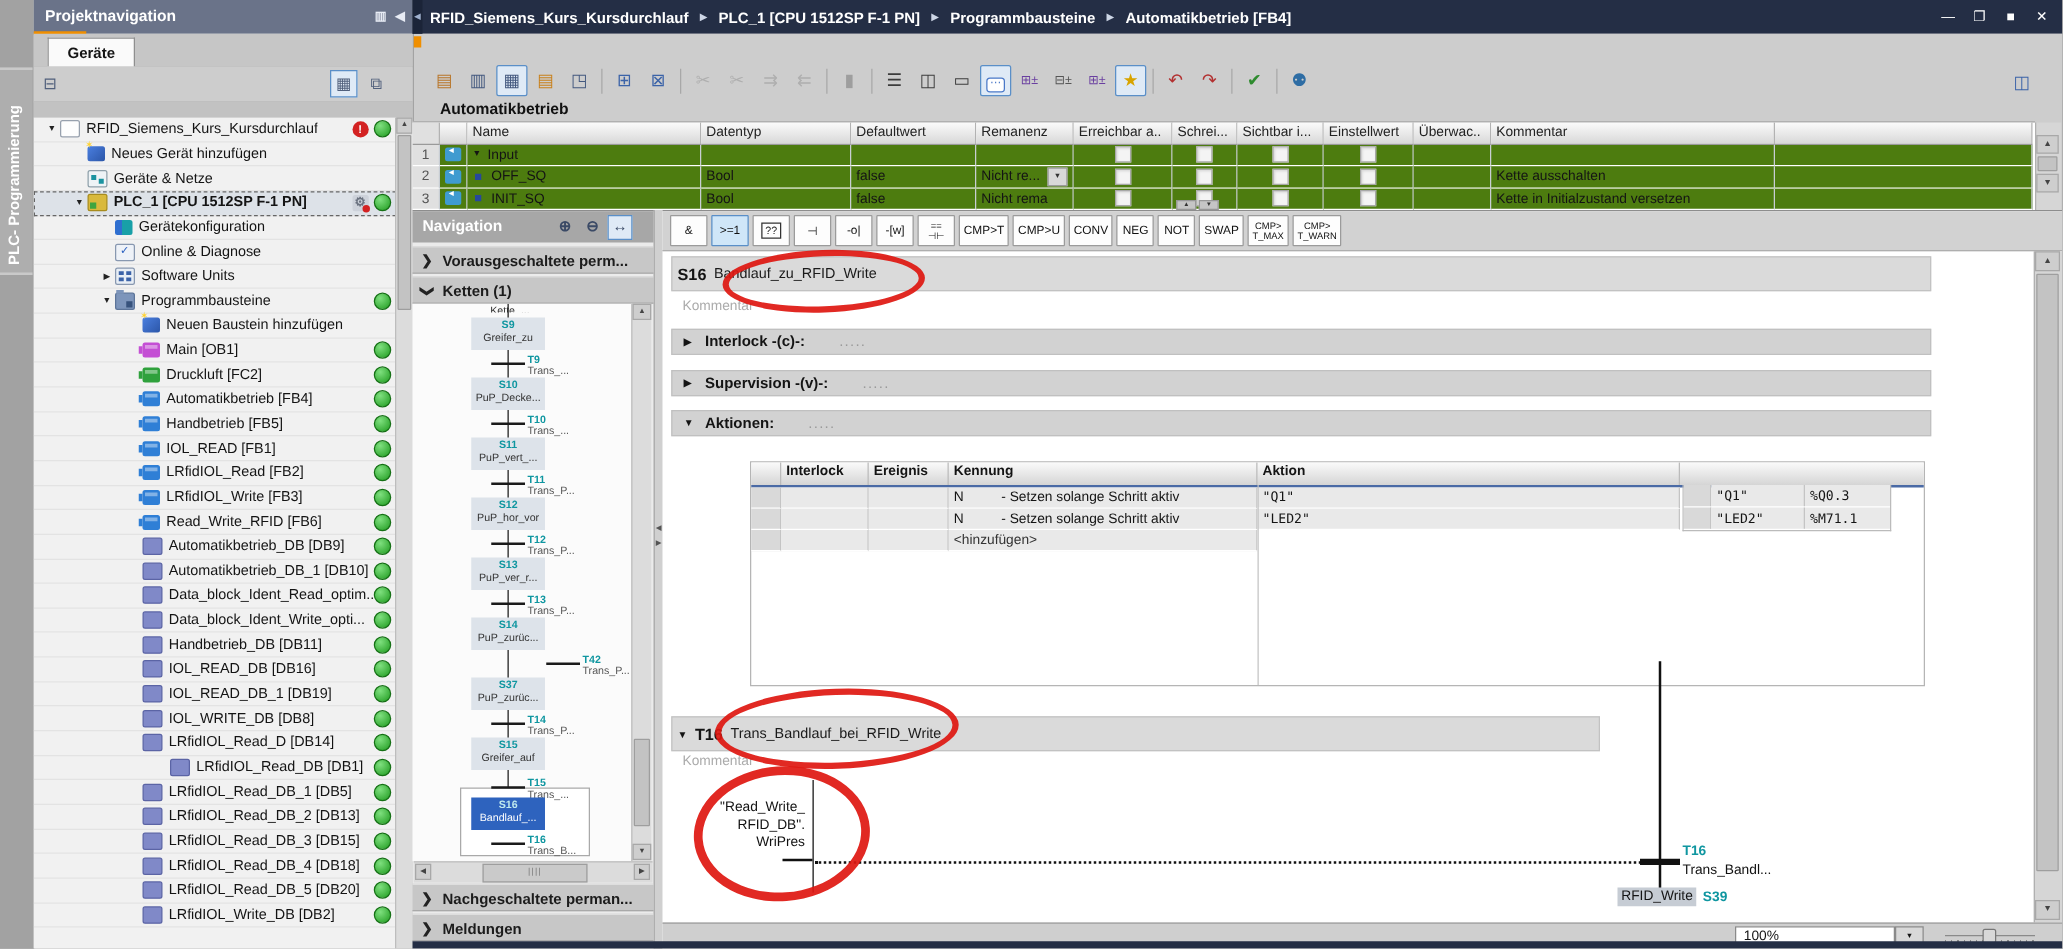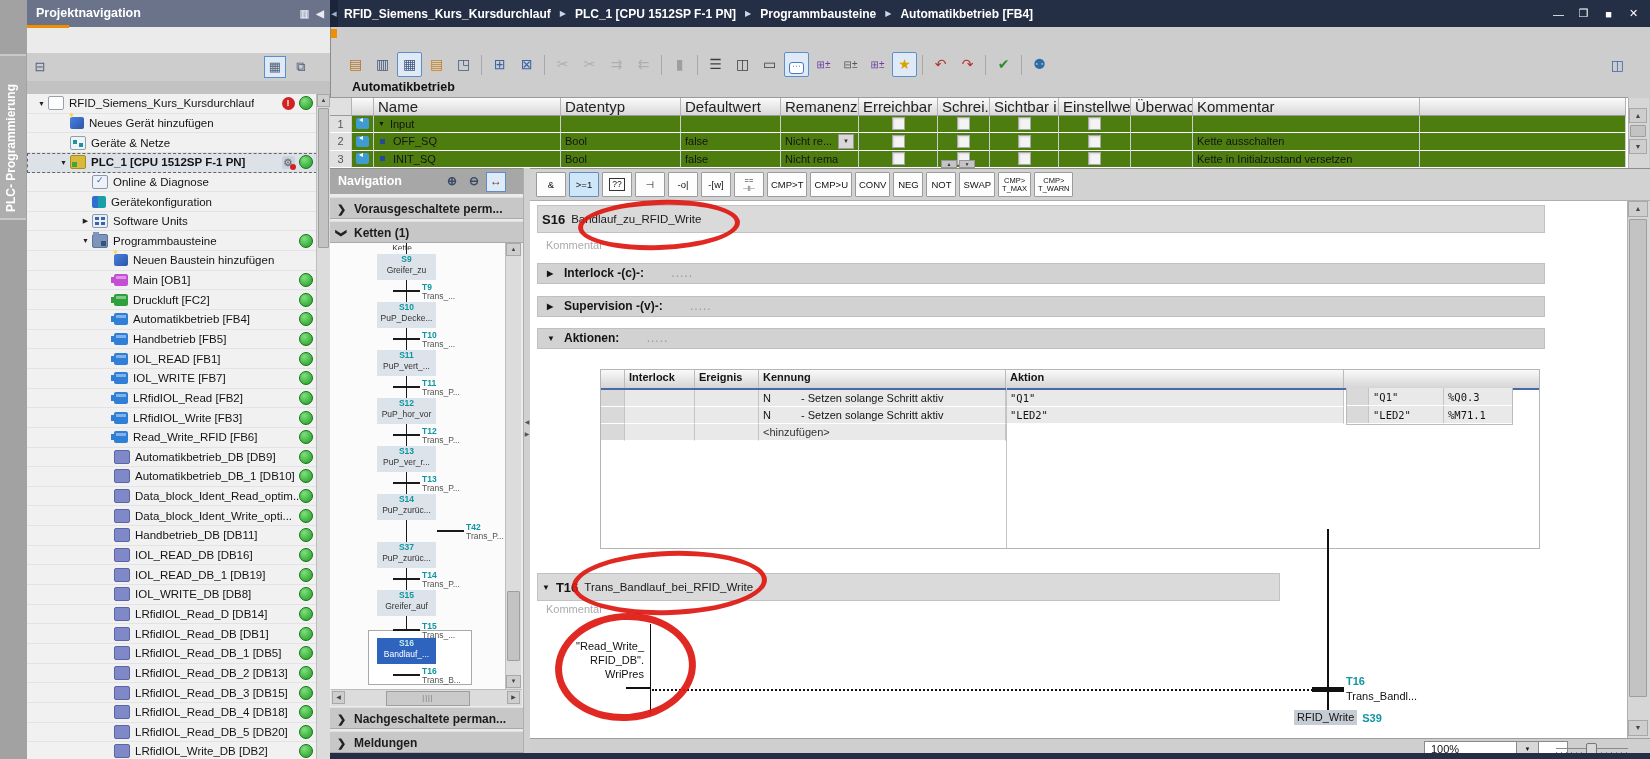--- a/index.html
+++ b/index.html
@@ -95,21 +95,21 @@
           font-size:9px;color:#4a78c8;background:#fff;}
   #tb-right{position:absolute;right:24px;top:27px;}
   #block-title{left:352px;top:80px;font-weight:bold;font-size:12.5px;color:#111;}
 
   
   #vartable{left:330px;top:97px;width:1298px;height:71px;background:#fff;overflow:hidden;border-top:1px solid #9a9a9a;}
   .vrow{display:flex;height:17.5px;}
   .vcell{box-sizing:border-box;border-right:1px solid #c8cdd4;border-bottom:1px solid #fff;
          padding:0 4px;overflow:hidden;white-space:nowrap;font-size:11px;display:flex;align-items:center;background:#4d7c0f;}
   .vhead .vcell{background:linear-gradient(#fbfbfb,#d8d8d8);border-right:1px solid #b2b2b2;border-bottom:1px solid #9a9a9a;
-                font-size:15px;color:#222;}
+                font-size:11px;color:#222;}
   .vnum{justify-content:center;background:#e0e0e0 !important;color:#555;}
   .cb{width:11px;height:11px;background:#f4f4f4;border:1px solid #a8a8a8;margin:0 auto;box-shadow:inset 1px 1px 2px rgba(0,0,0,.12);}
   .vico{width:16px;height:11px;border-radius:2px;background:#3f9bd0;margin:0 auto;position:relative;}
   .vico::after{content:"◂";position:absolute;left:3px;top:-3px;color:#fff;font-size:8px;}
   .bullet{width:5px;height:5px;background:#27489c;margin-right:8px;margin-left:2px;flex:none;}
   .vexp{font-size:7px;margin-right:5px;}
   .rem-dd{margin-left:auto;width:14px;height:13px;background:#d8d8d8;border:1px solid #9a9a9a;font-size:6px;
           text-align:center;line-height:12px;color:#333;}
   #vt-scroll{left:1628px;top:98px;width:20px;height:70px;background:#d6d6d6;border-left:1px solid #b0b0b0;}
   #vt-scroll .sc-btn{width:18px;height:15px;line-height:13px;font-size:7px;}
@@ -195,22 +195,22 @@
   #lad-t16{position:absolute;left:816px;top:506px;font-size:11px;}
   #lad-t16name{position:absolute;left:816px;top:521px;font-size:11px;color:#111;}
   #lad-target{position:absolute;left:764px;top:541px;font-size:11px;display:flex;align-items:center;}
   #lad-target .tstep{background:#c6ccd4;padding:0 3px;line-height:15px;}
   #lad-target .tsid{margin-left:5px;}
   #ed-scroll{position:absolute;right:0;top:32px;width:22px;height:537px;background:#d6d6d6;border-left:1px solid #b0b0b0;}
   #ed-scroll .sc-btn{width:20px;height:16px;line-height:14px;font-size:7px;}
 
   
   #ed-status{position:absolute;left:0;top:569px;width:100%;height:20px;background:#cfcfcf;border-top:1px solid #9e9e9e;}
-  #zoom-combo{position:absolute;left:858px;top:2px;width:144px;height:15px;background:#fff;border:1px solid #8a8a8a;
-              font-size:11px;line-height:15px;padding-left:6px;box-sizing:border-box;margin-left:36px;}
+  #zoom-combo{position:absolute;left:858px;top:2px;width:128px;height:15px;background:#fff;border:1px solid #8a8a8a;
+              font-size:11px;line-height:15px;padding-left:6px;box-sizing:border-box;}
   #zoom-dd{position:absolute;left:986px;top:2px;width:23px;height:17px;background:#d8d8d8;border:1px solid #8a8a8a;
            box-sizing:border-box;font-size:6px;text-align:center;line-height:15px;}
   #zoom-slider{position:absolute;left:1026px;top:9px;width:72px;height:1px;background:#8a8a8a;}
   #zoom-ticks{position:absolute;left:1026px;top:13px;width:72px;height:3px;
               background:repeating-linear-gradient(90deg,#888 0 1px,transparent 1px 5px);}
   #zoom-thumb{position:absolute;left:1056px;top:4px;width:9px;height:10px;background:#d8d8d8;border:1px solid #777;border-radius:2px;}
 
   #bottom-edge{left:330px;top:753px;width:1320px;height:6px;background:#242e45;}
 
   
@@ -226,20 +226,23 @@
       <div id="strip-label">PLC- Programmierung</div>
     </div>
   </div>
 
   <div class="abs" id="pnav">
     <div id="pnav-header">
       <span>Projektnavigation</span>
       <span class="hicons" id="pnav-hicons"><span>▥</span><span>◀</span></span>
     </div>
     <div id="pnav-accent"></div>
+    <div id="pnav-tabs">
+      <div id="geraete-tab">Geräte</div>
+    </div>
     <div id="pnav-toolbar">
       <span id="pnav-tb-left"><span class="mini-btn">⊟</span></span>
       <span class="right" id="pnav-tb-right"><span class="mini-btn act">▦</span><span class="mini-btn">⧉</span></span>
     </div>
     <div id="pnav-spacer"></div>
     <div id="tree">
         <div class="tree-row" style="padding-left: 8px;">
           <span class="texp">▼</span>
           <span class="ticon i-project"></span>
           <span class="tlabel">RFID_Siemens_Kurs_Kursdurchlauf</span>
@@ -278,31 +281,31 @@
             <span class="slot">
               <span class="st-wrench">⚙</span>
             </span>
             <span class="slot">
               <span class="st-ok"></span>
             </span>
           </span>
         </div>
         <div class="tree-row" style="padding-left: 52px;">
           <span class="texp"></span>
+          <span class="ticon i-devconf"></span>
+          <span class="tlabel">Gerätekonfiguration</span>
+          <span class="stat">
+            <span class="slot"></span>
+            <span class="slot"></span>
+          </span>
+        </div>
+        <div class="tree-row" style="padding-left: 52px;">
+          <span class="texp"></span>
           <span class="ticon i-online"></span>
           <span class="tlabel">Online &amp; Diagnose</span>
-          <span class="stat">
-            <span class="slot"></span>
-            <span class="slot"></span>
-          </span>
-        </div>
-        <div class="tree-row" style="padding-left: 52px;">
-          <span class="texp"></span>
-          <span class="ticon i-devconf"></span>
-          <span class="tlabel">Gerätekonfiguration</span>
           <span class="stat">
             <span class="slot"></span>
             <span class="slot"></span>
           </span>
         </div>
         <div class="tree-row" style="padding-left: 52px;">
           <span class="texp">▶</span>
           <span class="ticon i-swunits"></span>
           <span class="tlabel">Software Units</span>
           <span class="stat">
@@ -381,31 +384,20 @@
           <span class="stat">
             <span class="slot"></span>
             <span class="slot">
               <span class="st-ok"></span>
             </span>
           </span>
         </div>
         <div class="tree-row" style="padding-left: 74px;">
           <span class="texp"></span>
           <span class="ticon i-fb"></span>
-          <span class="tlabel">IOL_WRITE [FB7]</span>
-          <span class="stat">
-            <span class="slot"></span>
-            <span class="slot">
-              <span class="st-ok"></span>
-            </span>
-          </span>
-        </div>
-        <div class="tree-row" style="padding-left: 74px;">
-          <span class="texp"></span>
-          <span class="ticon i-fb"></span>
           <span class="tlabel">LRfidIOL_Read [FB2]</span>
           <span class="stat">
             <span class="slot"></span>
             <span class="slot">
               <span class="st-ok"></span>
             </span>
           </span>
         </div>
         <div class="tree-row" style="padding-left: 74px;">
           <span class="texp"></span>
@@ -521,21 +513,21 @@
           <span class="texp"></span>
           <span class="ticon i-db"></span>
           <span class="tlabel">LRfidIOL_Read_D [DB14]</span>
           <span class="stat">
             <span class="slot"></span>
             <span class="slot">
               <span class="st-ok"></span>
             </span>
           </span>
         </div>
-        <div class="tree-row" style="padding-left: 74px;">
+        <div class="tree-row" style="padding-left: 96px;">
           <span class="texp"></span>
           <span class="ticon i-db"></span>
           <span class="tlabel">LRfidIOL_Read_DB [DB1]</span>
           <span class="stat">
             <span class="slot"></span>
             <span class="slot">
               <span class="st-ok"></span>
             </span>
           </span>
         </div>

